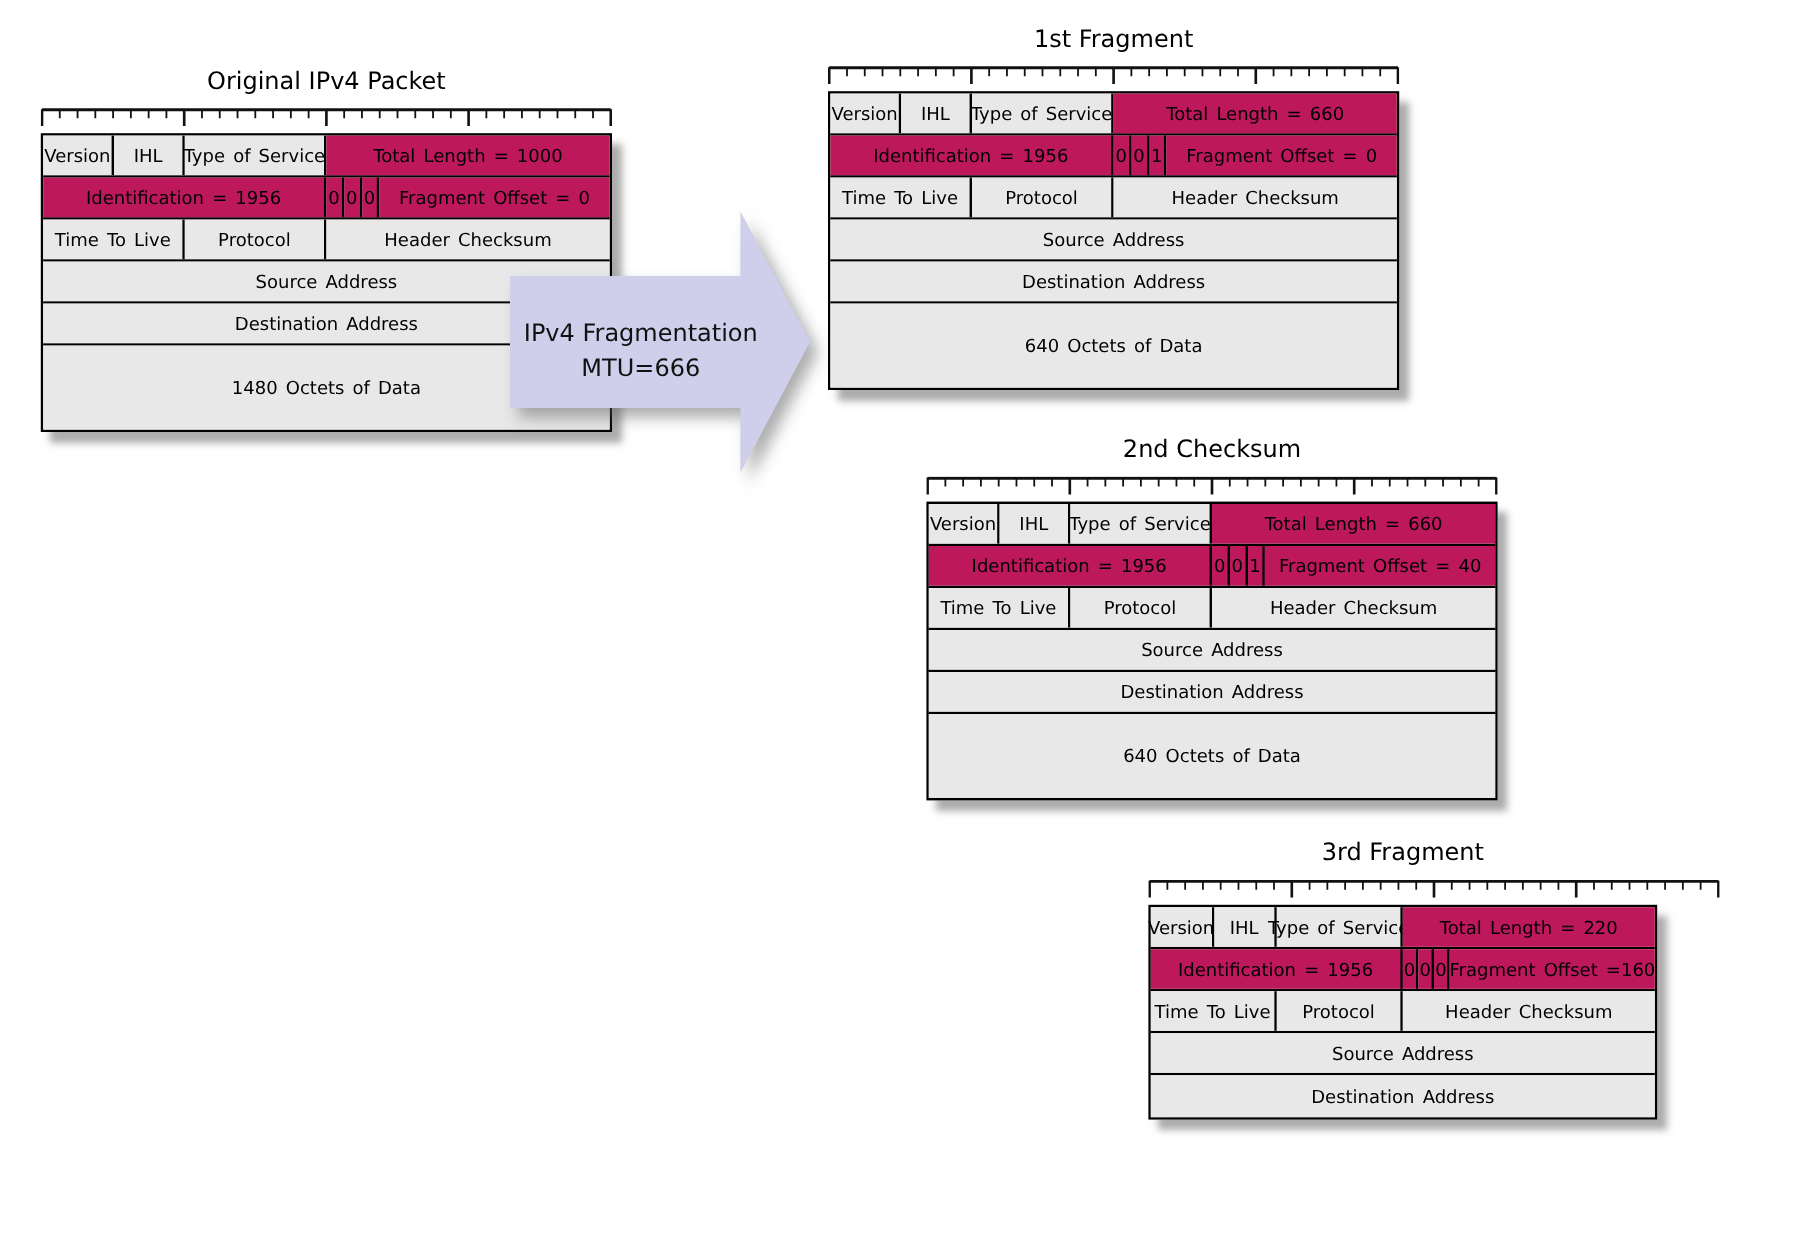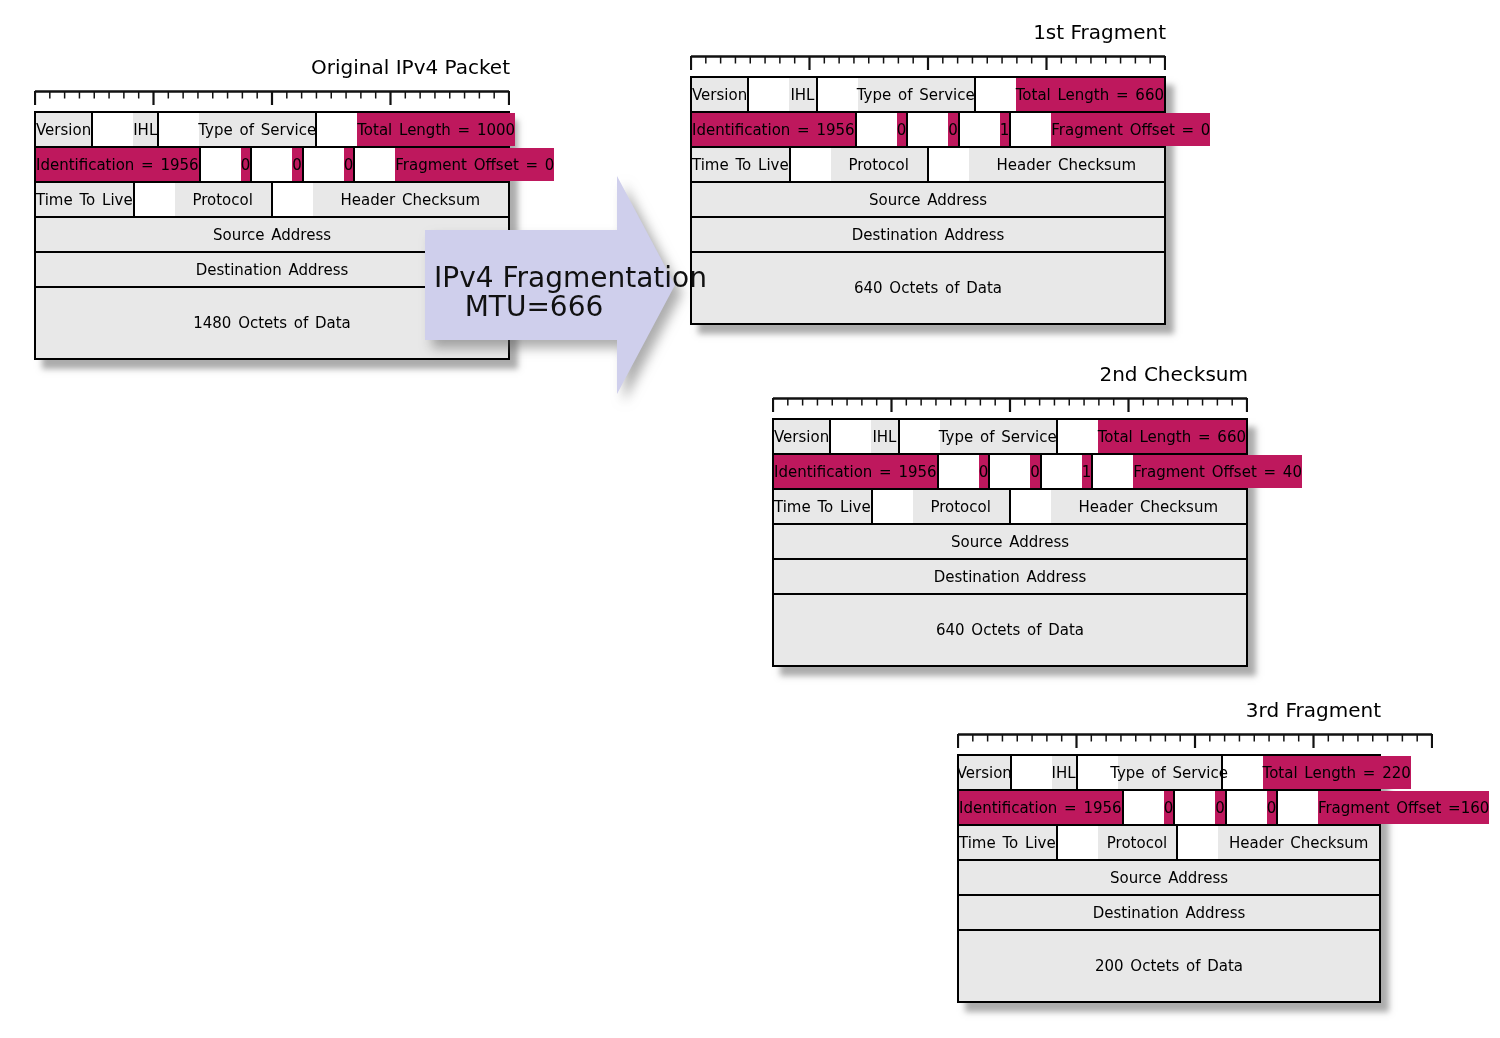--- a/index.html
+++ b/index.html
@@ -15,40 +15,39 @@
     font-family: "DejaVu Sans", "Liberation Sans", sans-serif;
     color: #000000;
     overflow: hidden;
   }
   .packet {
     position: absolute;
   }
   .pkt-title {
     height: 24px;
     line-height: 24px;
-    text-align: right;
+    text-align: center;
     font-size: 20px;
     margin-bottom: 11px;
     white-space: nowrap;
   }
   svg.ruler {
     display: block;
   }
   .grid {
     margin-top: 4px;
     border: 2px solid #000000;
     background: #ffffff;
     box-shadow: 8px 9px 6px rgba(90,90,90,0.5);
   }
   .row {
     display: flex;
     height: 35px;
     border-bottom: 2px solid #000000;
     box-sizing: border-box;
-    gap: 40px;
   }
   .row.tall {
     height: 70px;
   }
   .row:last-child {
     border-bottom: none;
   }
   .cell {
     display: flex;
     align-items: center;
@@ -84,21 +83,21 @@
   .arrow-wrap svg {
     display: block;
     filter: drop-shadow(7px 8px 6px rgba(90,90,90,0.5));
   }
   .arrow-text {
     position: absolute;
     left: 14px;
     top: 95px;
     width: 200px;
     text-align: center;
-    font-size: 28px;
+    font-size: 20px;
     line-height: 29px;
     color: #111111;
     white-space: nowrap;
   }
 </style>
 </head>
 <body>
 
 <div id="canvas">
 
@@ -375,19 +374,16 @@
         <div class="cell shaded w-8">Time To Live</div>
         <div class="cell shaded w-8">Protocol</div>
         <div class="cell shaded w-16 last">Header Checksum</div>
       </div>
       <div class="row">
         <div class="cell shaded w-32 last">Source Address</div>
       </div>
       <div class="row">
         <div class="cell shaded w-32 last">Destination Address</div>
       </div>
-      <div class="row tall">
-        <div class="cell shaded w-32 last">200 Octets of Data</div>
-      </div>
     </div>
   </div>
 
 </div>
 
 </body></html>

